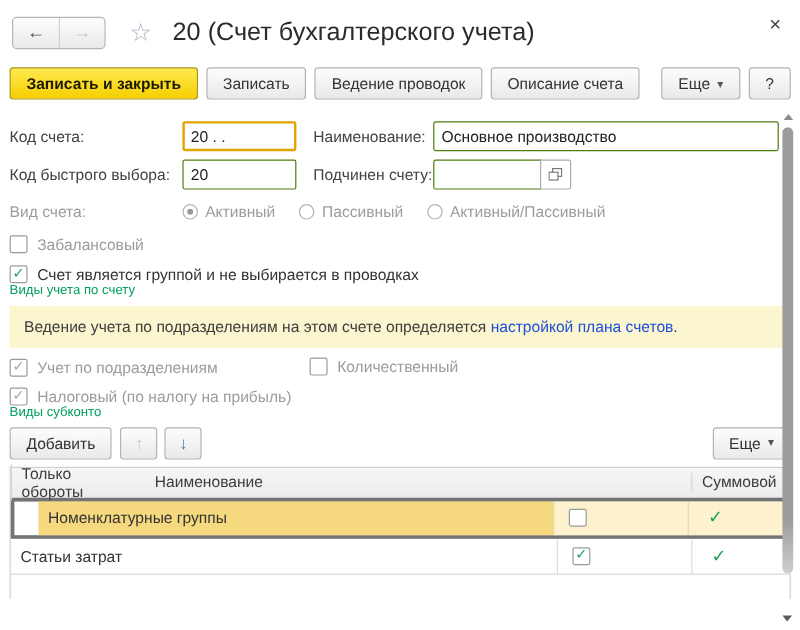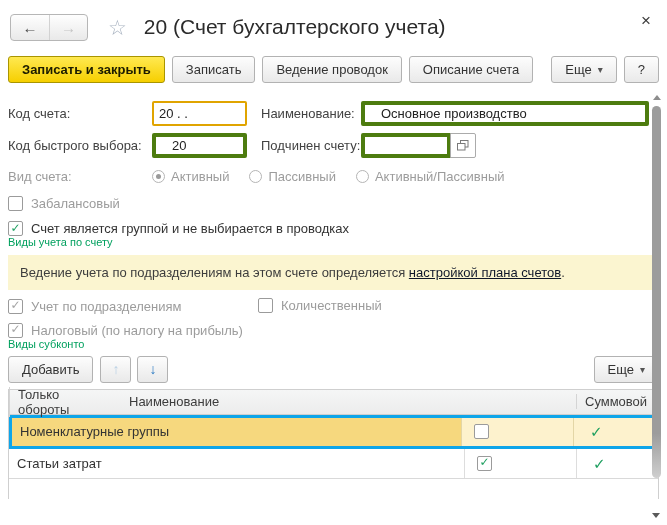--- a/index.html
+++ b/index.html
@@ -26,21 +26,21 @@
   .btn.primary { background:linear-gradient(#ffe951,#f6cf00); border-color:#a99500; font-weight:bold; color:#1c1c00; }
   .caret { font-size:10px; color:#555; }
   .spacer { flex:1; }
   
   .frow { display:flex; align-items:center; margin:0 8px; }
   .mt10 { margin-top:10px; } .mt7 { margin-top:7px; } .mt11 { margin-top:11px; }
   .mt9 { margin-top:9px; } .mt12 { margin-top:12px; } .mt6 { margin-top:6px; } .mt8 { margin-top:8px; }
   .flabel { width:144px; flex:none; color:#424242; }
   .flabel2 { width:100px; flex:none; margin-left:14px; color:#424242; }
   .dim { color:#9c9c9c; }
-  input.tinput { border:4px solid #4d7c0f; border-radius:2px; height:25px; padding:0 16px; font:inherit; color:#222; background:#fff; outline:none; }
+  input.tinput { border:1px solid #4d7c0f; border-radius:2px; height:25px; padding:0 6px; font:inherit; color:#222; background:#fff; outline:none; }
   .w95 { width:95px; } .grow { flex:1; margin-right:10px; }
   input.focused { border:2px solid #e0a400; padding:0 5px; }
   .combo { display:flex; }
   .combo input { width:90px; border-radius:2px 0 0 2px; }
   .choosebtn { width:26px; height:25px; margin-left:-1px; border:1px solid #ababab; border-radius:0 2px 2px 0;
                background:#fff; display:flex; align-items:center; justify-content:center; }
   
   .radio { display:inline-flex; align-items:center; gap:6px; margin-right:20px; }
   .rdot { width:13px; height:13px; border:1px solid #b5b5b5; border-radius:50%; background:#fff; position:relative; flex:none; }
   .rdot.on:after { content:""; position:absolute; left:3px; top:3px; width:5px; height:5px; border-radius:50%; background:#9a9a9a; }
@@ -49,33 +49,33 @@
   .cb { width:15px; height:15px; border:1px solid #9b9b9b; border-radius:2px; background:#fff;
         display:inline-flex; align-items:center; justify-content:center; flex:none;
         font-weight:bold; font-size:12px; line-height:1; }
   .cb .mk { transform:translateY(-1px); }
   .mk-green { color:#1d9f5f; }
   .mk-gray { color:#a3a3a3; }
   .colwrap { width:250px; flex:none; }
   
   .sechead { margin:0 8px; font-size:11px; color:#00a05e; }
   .infopanel { margin:7px 8px 0 8px; background:#fbf5d0; padding:10px 12px; color:#3d3d3d; }
-  .link { color:#0f172a; text-decoration:underline; cursor:default; }
+  .link { color:#1d4ed8; cursor:default; }
   
   .iconbtn { width:31px; padding:0; justify-content:center; font-size:14px; font-weight:bold; }
   .arr-up { color:#b9d0e4; } .arr-down { color:#2b7bc3; }
   
   .tbl { margin:6px 8px 0 8px; border:1px solid #cfcfcf; border-bottom:none; height:110px; background:#fff; }
   .thead { display:flex; background:linear-gradient(#f5f6f6,#ececec); border-bottom:1px solid #cfcfcf; height:25px; align-items:center; color:#3c3c3c; }
   .th { padding:0 8px; } .th1 { flex:1; } .th2 { width:112px; border-left:1px solid #d4d4d4; } .th3 { width:82px; border-left:1px solid #d4d4d4; }
   .trow { display:flex; align-items:stretch; }
   .c1 { flex:1; display:flex; align-items:center; padding:0 8px; }
   .c2 { width:112px; display:flex; align-items:center; padding-left:12px; border-left:1px solid #ddd; }
   .c3 { width:82px; display:flex; align-items:center; padding-left:16px; border-left:1px solid #ddd; }
-  .trow.selected { border:3px solid #0ea5e9; height:34px; }
+  .trow.selected { border:3px solid #737373; height:34px;padding-left:20px; }
   .trow.selected .c1 { background:#f6d87e; }
   .trow.selected .c2, .trow.selected .c3 { background:#fdf2cd; border-left-color:#e3d6a6; }
   .trow.normal { height:30px; border-bottom:1px solid #d9d9d9; }
   .bigcheck { font-size:15px; font-weight:bold; color:#1d9f5f; line-height:1; }
   
   .vscroll { position:absolute; right:5px; top:95px; width:11px; height:425px; }
   .sarrow { width:0; height:0; border-left:4px solid transparent; border-right:4px solid transparent; margin:0 auto; }
   .sarrow.up { border-bottom:5px solid #8d8d8d; }
   .sarrow.down { border-top:5px solid #5a5a5a; position:absolute; bottom:2px; left:1px; }
   .sthumb { position:absolute; top:11px; left:1px; width:9px; height:372px; border-radius:5px;

